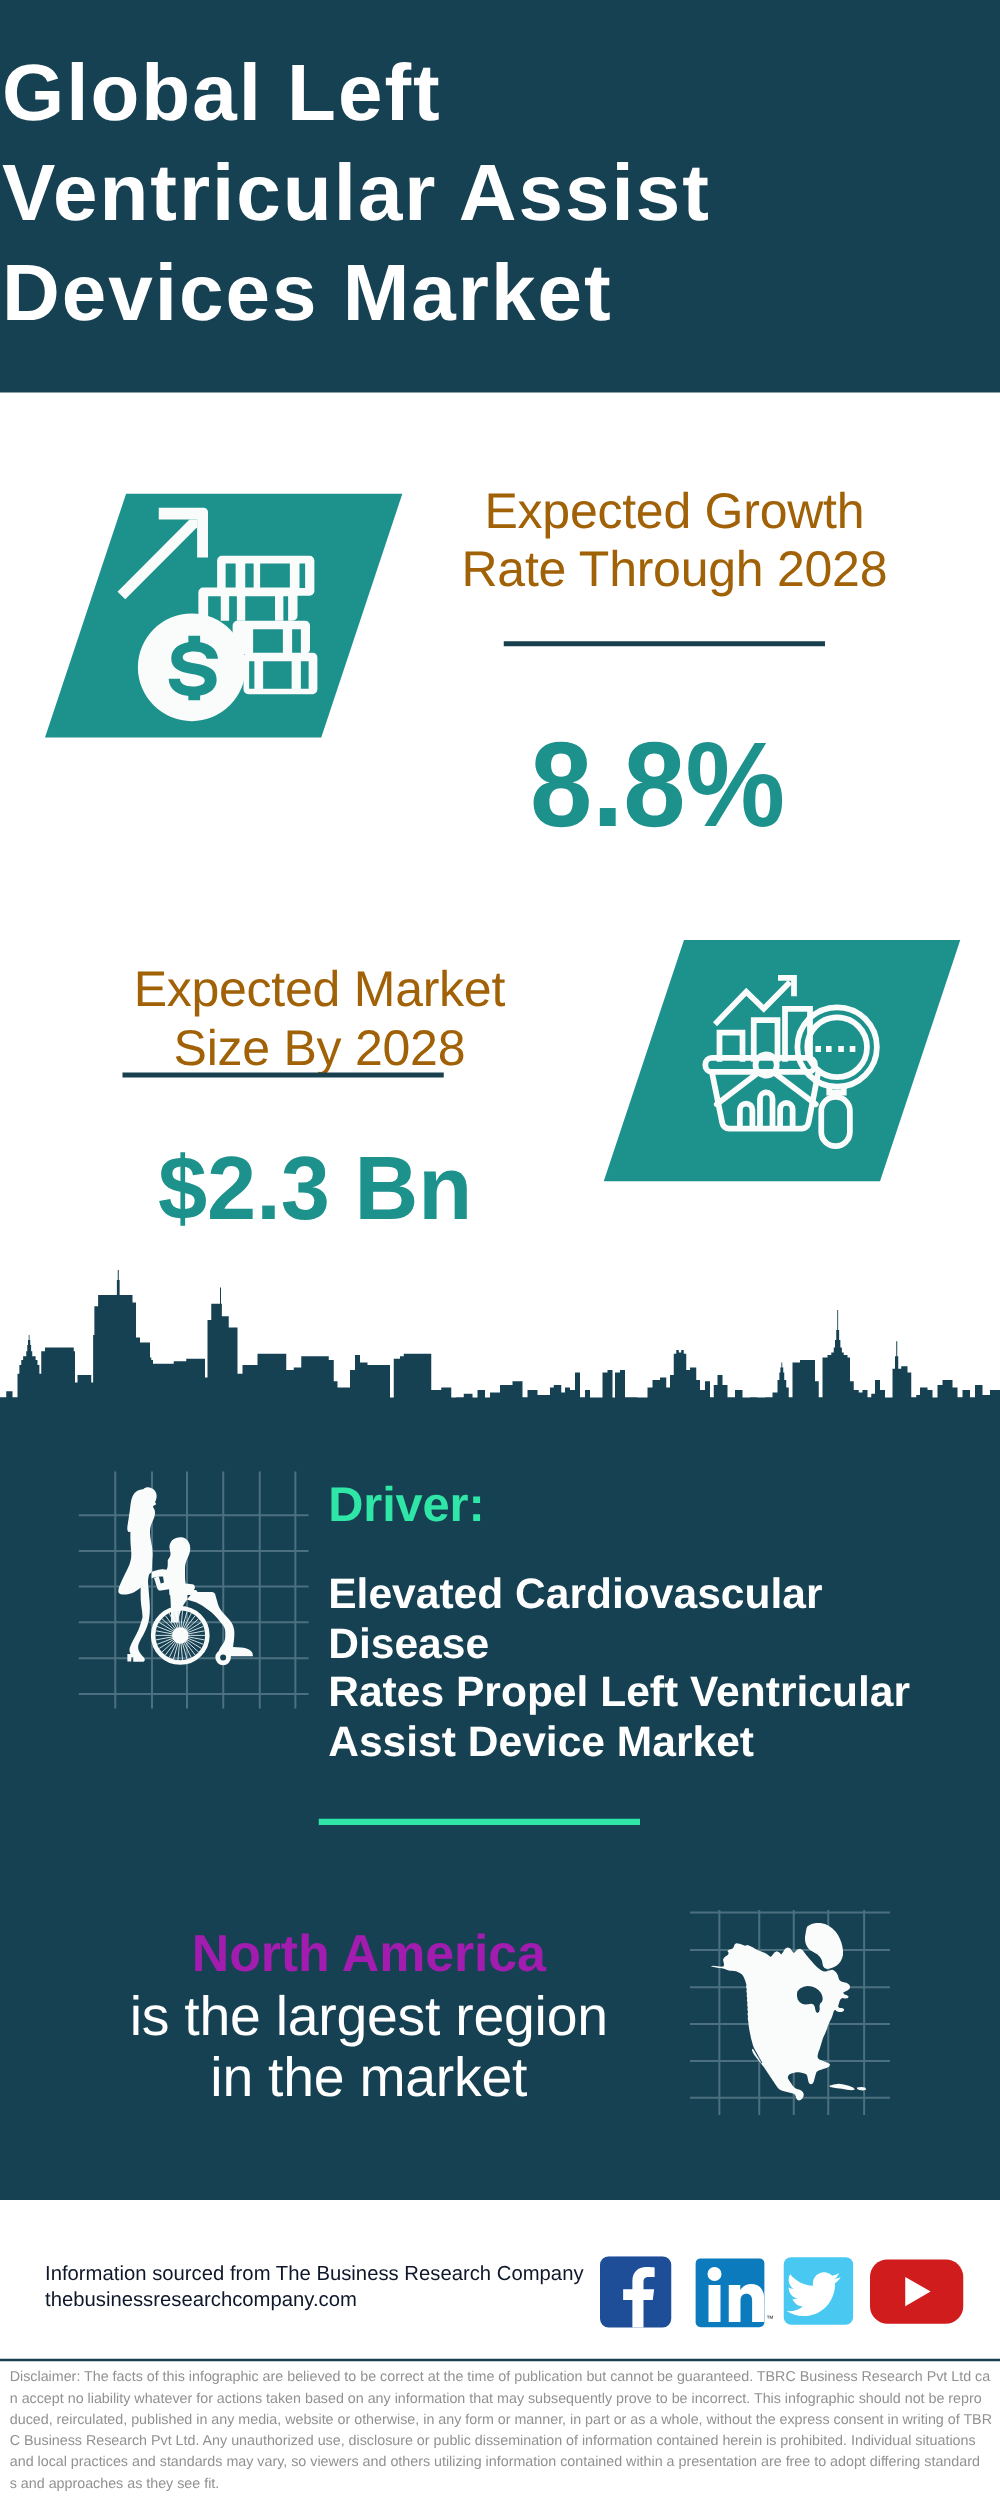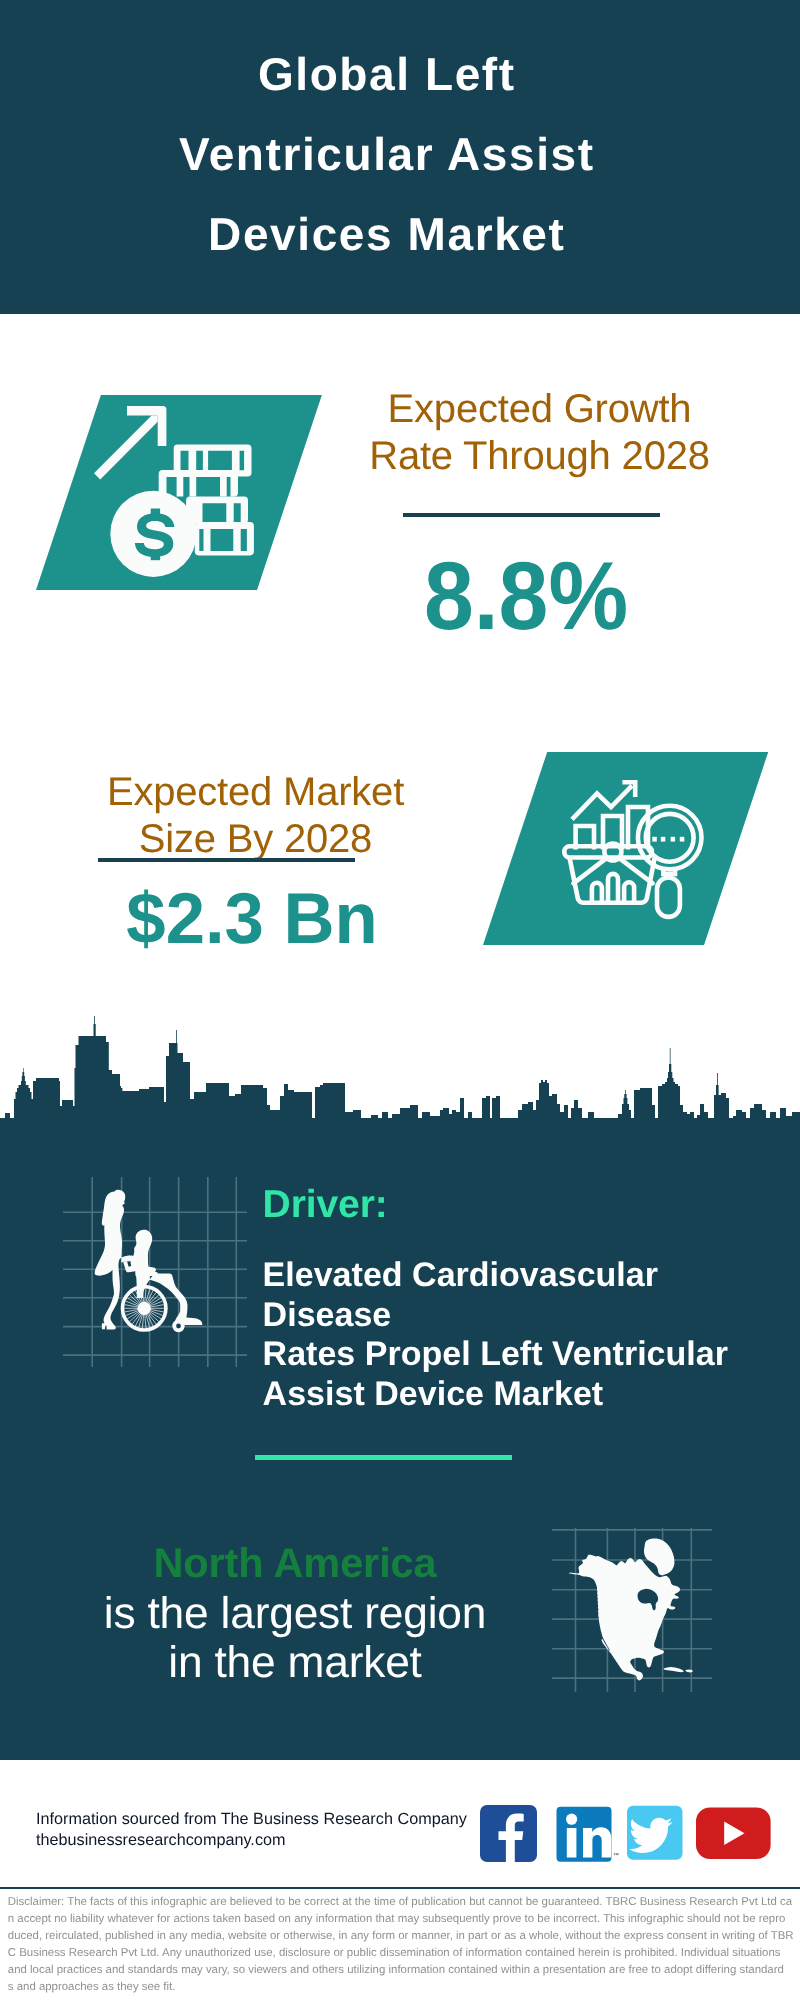--- a/index.html
+++ b/index.html
@@ -2,34 +2,34 @@
 <html><head>
 <meta charset="utf-8">
 <style>
   html,body{margin:0;padding:0;background:#fff;}
   body{width:800px;height:2000px;font-family:"Liberation Sans",sans-serif;
        -webkit-font-smoothing:antialiased;text-rendering:geometricPrecision;}
   .page{position:relative;width:800px;height:2000px;overflow:hidden;background:#fff;}
 
   
   .header{position:absolute;left:0;top:0;width:800px;height:314px;background:#164152;}
-  .title{position:absolute;left:0;top:34px;width:772px;text-align:center;color:#fff;
-    font-size:46px;font-weight:700;line-height:80px;letter-spacing:1.6px;text-indent:1.6px;}
+  .title{position:absolute;left:0;top:34px;width:772px;color:#fff;
+    font-size:64px;font-weight:700;line-height:80px;letter-spacing:1.6px;text-indent:1.6px;}
   .title .ln{display:block;}
 
   
   .para{position:absolute;background:#1d918b;}
   .para1{left:35.5px;top:395px;width:221px;height:195px;
      transform:skewX(-18.4deg);transform-origin:bottom left;}
   .icon1{position:absolute;left:82px;top:400px;width:180px;height:180px;}
 
   .blk{position:absolute;text-align:center;}
   .hd{color:#a16207;font-weight:400;font-size:40px;line-height:46.5px;letter-spacing:-0.2px;}
   .rule{background:#19404f;height:4px;position:absolute;}
-  .big{color:#1d918b;font-weight:700;}
+  .big{color:#1d918b;font-weight:700;margin-top:32px;}
   .s1-val .sc{display:inline-block;transform:scaleX(0.928);transform-origin:center;}
   .s2-val .sc{display:inline-block;transform:scaleX(0.982);transform-origin:center;}
 
   .s1-head{left:339.5px;top:386px;width:400px;}
   .s1-rule{left:402.7px;top:513px;width:257.3px;}
   .s1-val{left:325.5px;top:549px;width:400px;font-size:96.5px;line-height:96.5px;}
 
   
   .para2{left:482.5px;top:752px;width:221px;height:193px;
      transform:skewX(-18.4deg);transform-origin:bottom left;}
@@ -46,21 +46,21 @@
   .grid-icon{position:absolute;}
   .driver-icon{left:57px;top:1177px;width:190px;height:190px;}
   .driver-txt{position:absolute;left:262.6px;top:1185px;width:528px;text-align:left;}
   .driver-lbl{color:#2fe6a6;font-weight:700;font-size:39px;line-height:39px;letter-spacing:-0.1px;}
   .driver-body{color:#ffffff;font-weight:700;font-size:34px;line-height:39.6px;margin-top:32px;letter-spacing:0.02px;}
 
   .mid-rule{position:absolute;left:254.5px;top:1455px;width:257.4px;height:5.4px;background:#2fe6a6;}
 
   
   .region-txt{position:absolute;left:45px;top:1537px;width:500px;text-align:center;color:#fff;}
-  .region-name{color:#15803d;font-weight:700;font-size:41.5px;line-height:52px;letter-spacing:-0.1px;}
+  .region-name{color:#a21caf;font-weight:700;font-size:41.5px;line-height:52px;letter-spacing:-0.1px;}
   .region-sub{font-weight:400;font-size:44.3px;line-height:49.3px;letter-spacing:-0.2px;}
   .map-icon{left:552px;top:1522px;width:160px;height:170px;}
 
   
   .footer{position:absolute;left:0;top:1760px;width:800px;height:120px;background:#fff;}
   .src{position:absolute;left:36px;top:1809px;color:#0f172a;font-size:16.2px;line-height:20.7px;letter-spacing:0.02px;}
   .social{position:absolute;top:1798px;}
   .hr-foot{position:absolute;left:0;top:1887px;width:800px;height:2.3px;background:#19404f;}
   .disc{position:absolute;left:7.8px;top:1894px;width:800px;color:#919191;
      font-size:11.43px;line-height:16.9px;letter-spacing:0px;white-space:nowrap;}

